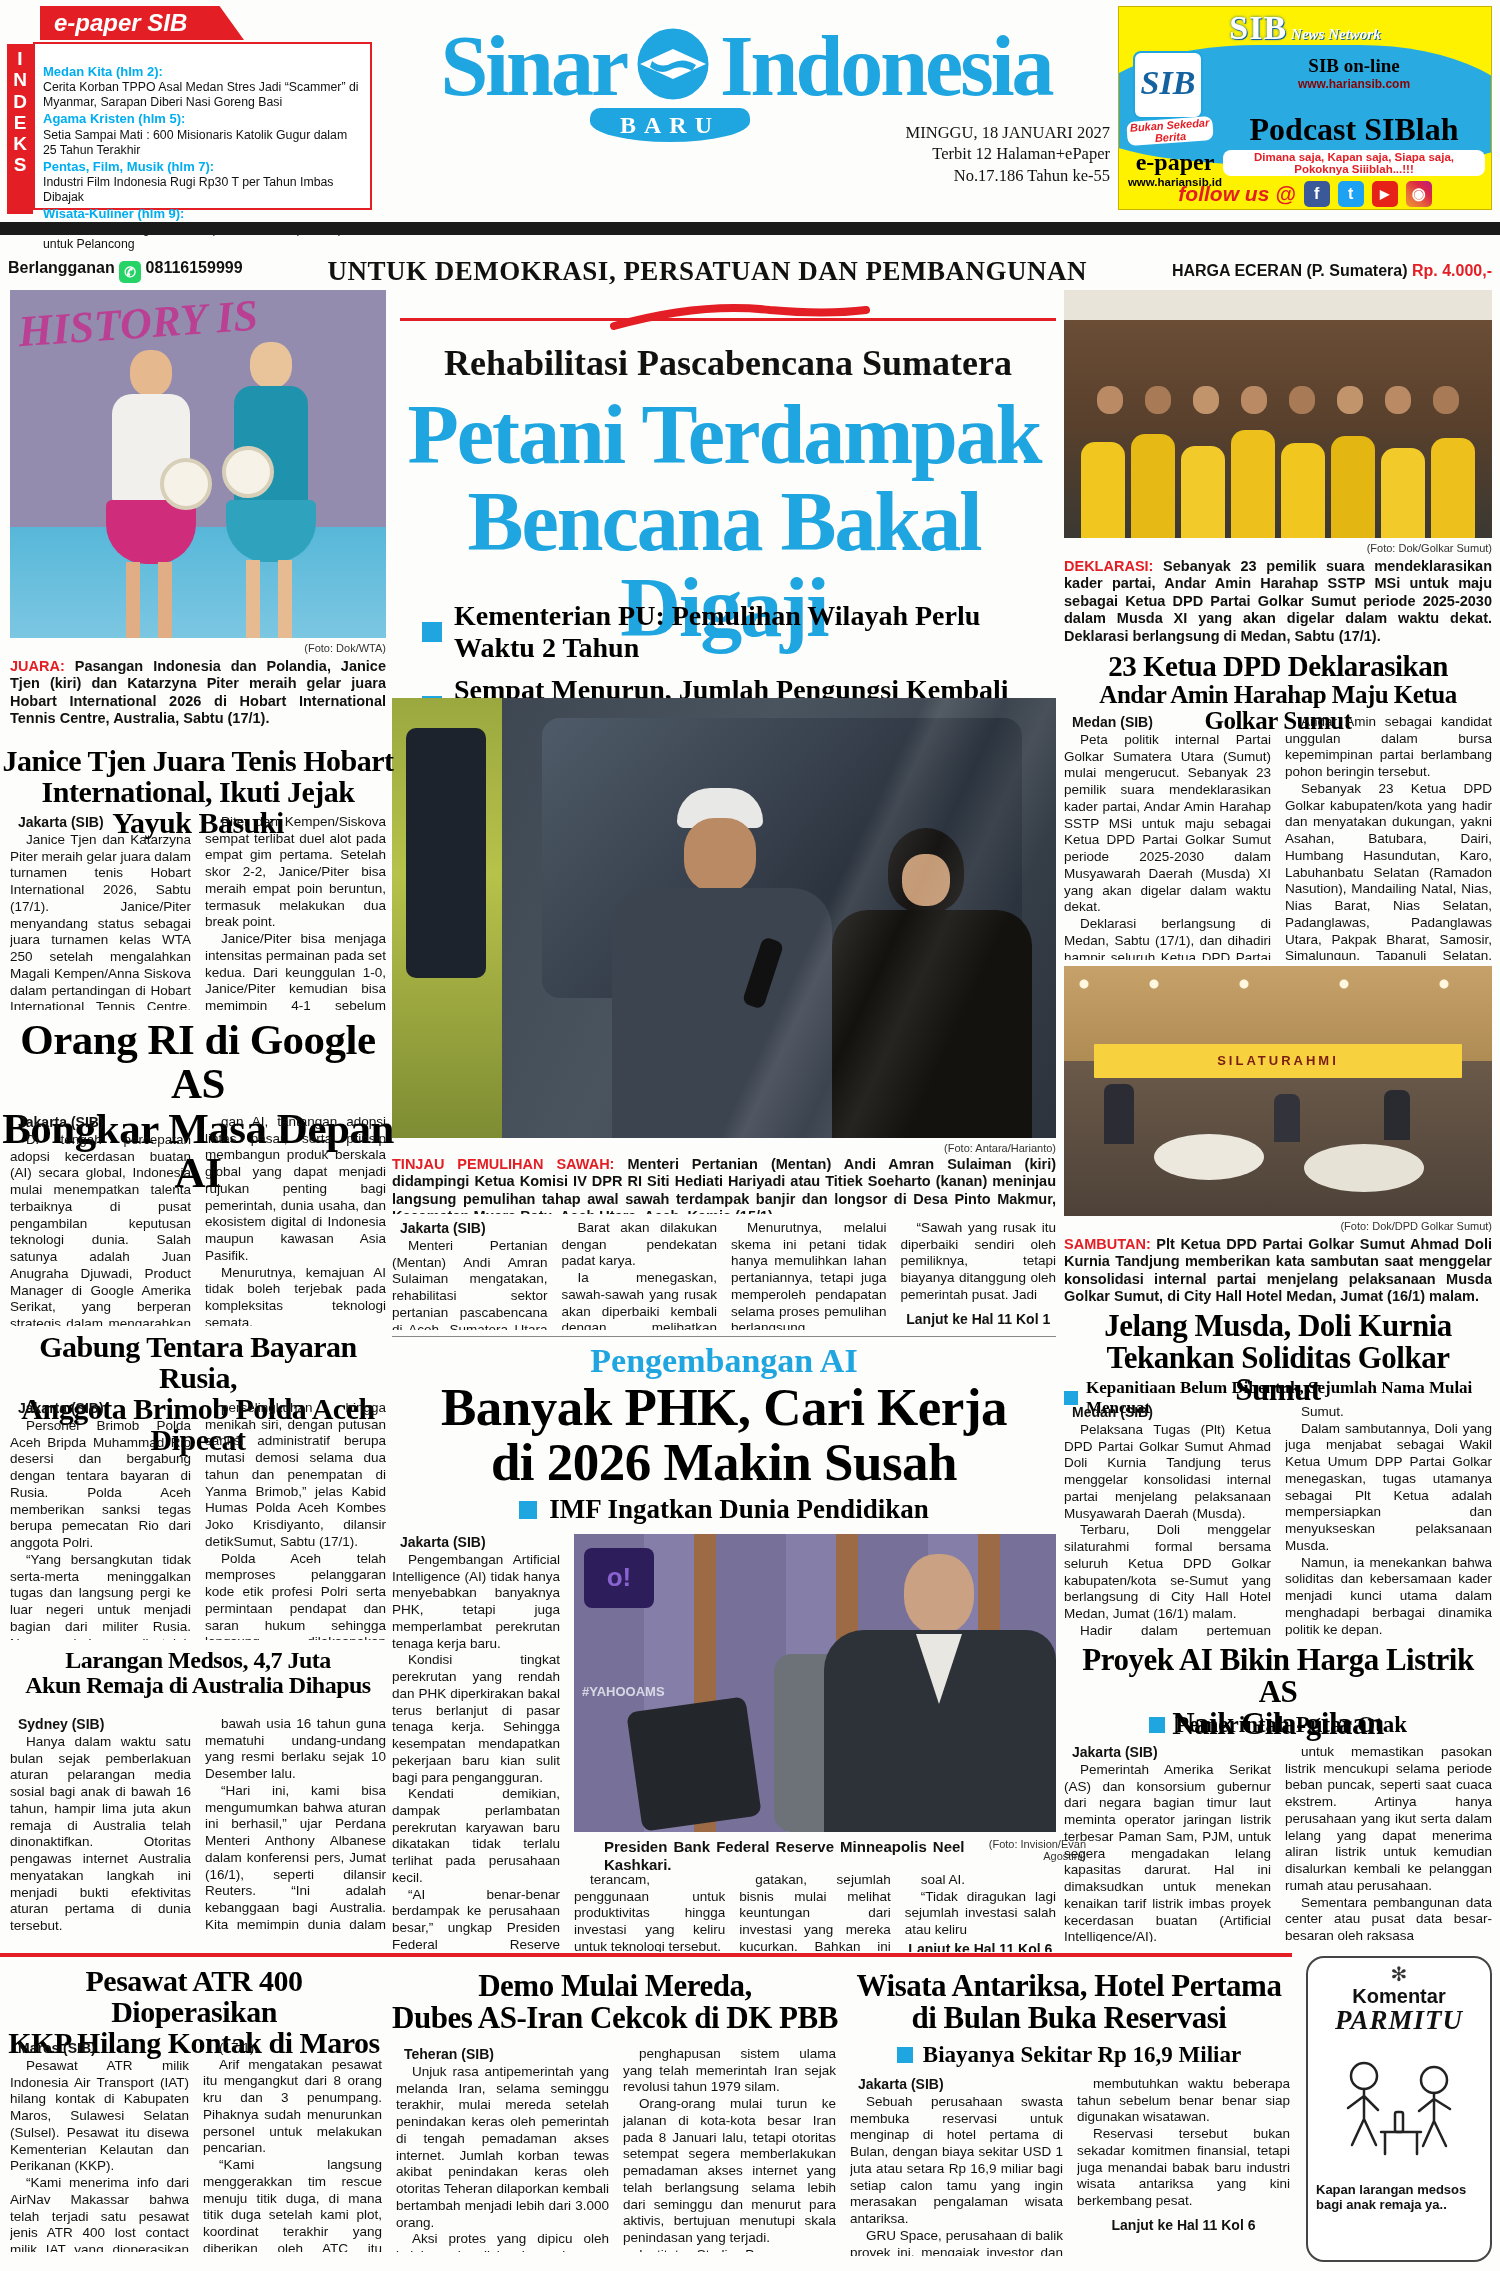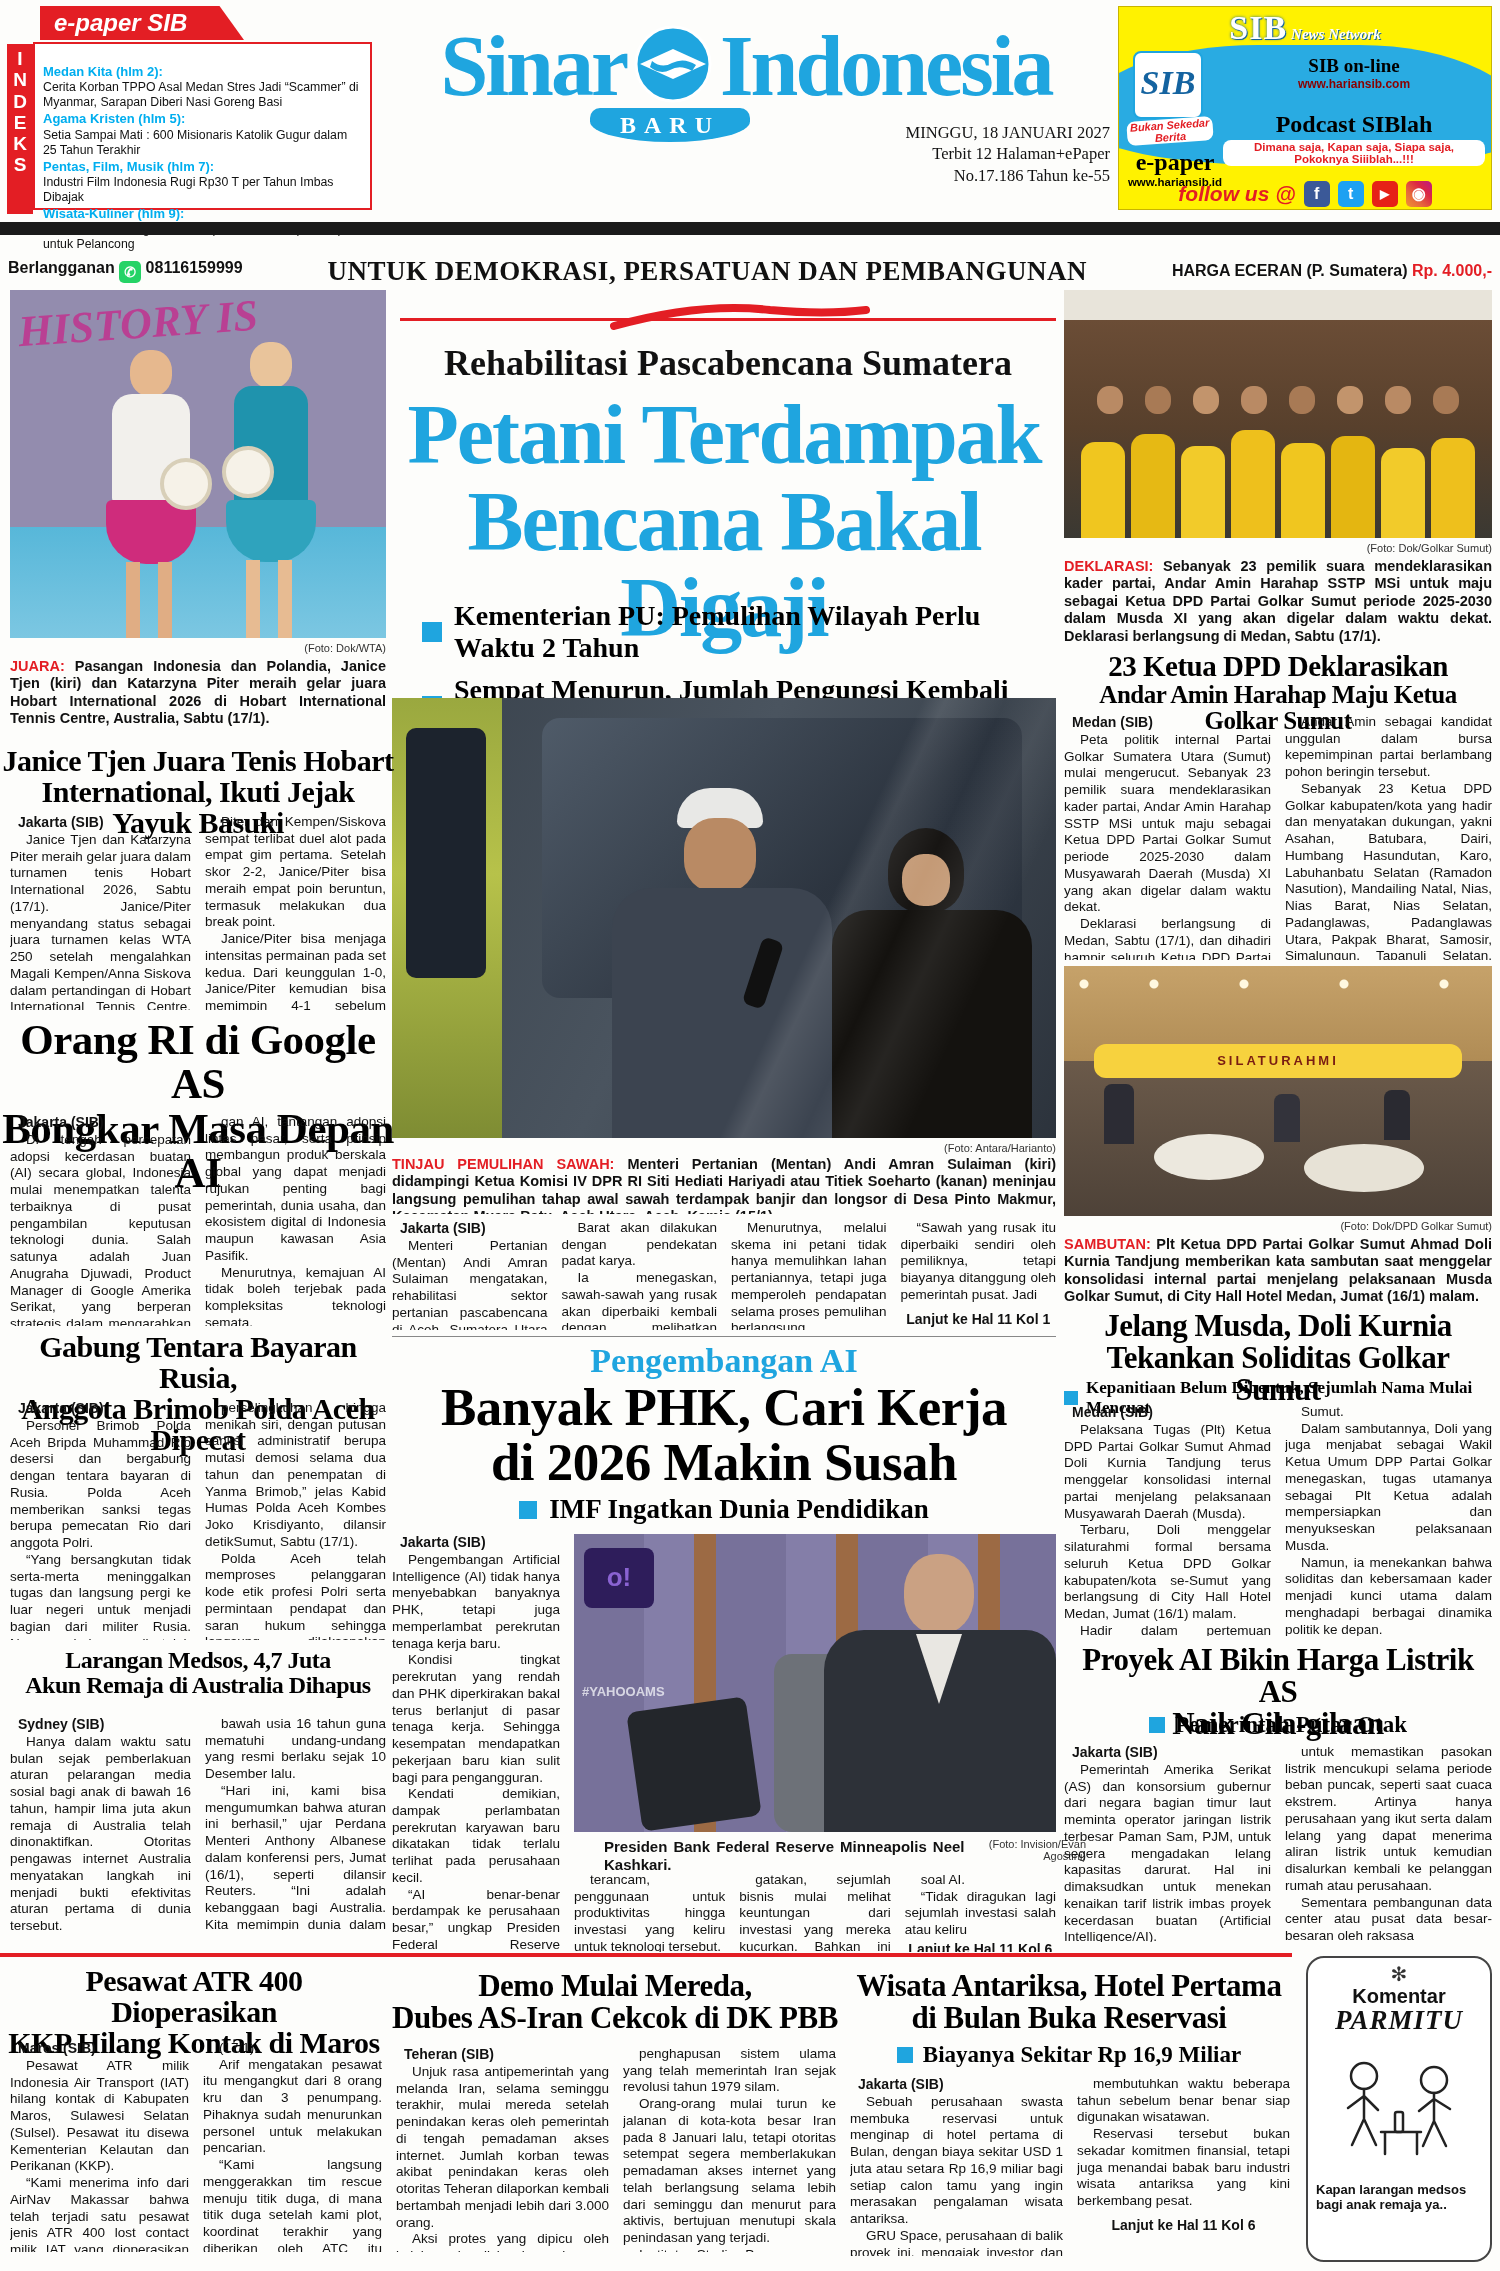--- a/index.html
+++ b/index.html
@@ -35,21 +35,21 @@
   .promo-swoosh{position:absolute;left:-30px;top:38px;width:440px;height:120px;background:#29ABE2;border-radius:50% 50% 45% 55%/70% 90% 40% 40%}
   .promo-net{position:absolute;left:0;top:2px;width:100%;text-align:center;font-family:"Liberation Serif",serif;font-weight:bold}
   .promo-net .big{font-size:34px;color:#fff;text-shadow:0 0 3px #1463a0,1px 1px 0 #1463a0;letter-spacing:1px}
   .promo-net .small{font-size:15px;color:#fff;font-style:italic;text-shadow:1px 1px 0 #1463a0}
   .sib-mono{position:absolute;left:14px;top:44px;width:66px;height:64px;background:#fff;border:2px solid #1FA5DF;border-radius:8px;color:#1463a0;font-family:"Liberation Serif",serif;font-weight:bold;font-style:italic;font-size:34px;text-align:center;line-height:60px}
   .sib-tag{position:absolute;left:8px;top:112px;width:86px;text-align:center;color:#E31E24;font-style:italic;font-weight:bold;font-size:11px;line-height:1.1;background:#fff;border-radius:8px;transform:rotate(-4deg)}
   .promo-online{position:absolute;left:110px;top:48px;width:250px;text-align:center}
   .promo-online .t{font-family:Liberation Serif, serif;font-weight:bold;font-size:19px;color:#000}
   .promo-online .u{font-weight:bold;font-size:12px;color:#8B0000}
   .promo-podcast{position:absolute;left:104px;top:104px;width:262px;text-align:center}
-  .promo-podcast .t{font-family:"Liberation Serif",serif;font-weight:bold;font-size:24px;color:#000}
+  .promo-podcast .t{font-family:"Liberation Serif",serif;font-weight:bold;font-size:32px;color:#000}
   .promo-podcast .u{font-weight:bold;font-size:11.5px;color:#E31E24;background:#fff;border-radius:8px;padding:1px 4px;display:inline-block;margin-top:2px}
   .promo-epaper{position:absolute;left:6px;top:142px;width:100px;text-align:center}
   .promo-epaper .t{font-family:"Liberation Serif",serif;font-weight:bold;font-size:24px;color:#000}
   .promo-epaper .u{font-weight:bold;font-size:11.5px;color:#000}
   .promo-follow{position:absolute;left:0;bottom:2px;width:100%;display:flex;align-items:center;justify-content:center;gap:8px}
   .promo-follow .f{color:#E31E24;font-weight:bold;font-style:italic;font-size:21px}
   .soc{width:26px;height:26px;border-radius:5px;color:#fff;font-weight:bold;text-align:center;line-height:26px;font-size:16px}
   
   #blackbar{left:0;top:222px;width:1500px;height:13px;background:#1a1a1a}
   #infobar{left:8px;top:248px;width:1484px;height:46px;display:flex;align-items:center;justify-content:space-between}
@@ -429,21 +429,21 @@
     <div class="scol">
         <div>
           <p class="para">Andar Amin sebagai kandidat unggulan dalam bursa kepemimpinan partai berlambang pohon beringin tersebut.</p>
           <p class="para">Sebanyak 23 Ketua DPD Golkar kabupaten/kota yang hadir dan menyatakan dukungan, yakni Asahan, Batubara, Dairi, Humbang Hasundutan, Karo, Labuhanbatu Selatan (Ramadon Nasution), Mandailing Natal, Nias, Nias Barat, Nias Selatan, Padanglawas, Padanglawas Utara, Pakpak Bharat, Samosir, Simalungun, Tapanuli Selatan, Tapanuli Tengah, Tapanuli Utara, Binjai,</p>
         </div>
       </div>
   </div>
 
   <div class="photo" style="left:1064px;top:966px;width:428px;height:250px;background:linear-gradient(#c6a26a 0%,#b08c55 38%,#6b5a4a 38%,#4e4238 100%)">
     <div class="pp" style="left:0;top:10px;width:428px;height:16px;background:radial-gradient(circle at 20px 8px,#fff8e0 4px,transparent 5px),radial-gradient(circle at 90px 8px,#fff8e0 4px,transparent 5px),radial-gradient(circle at 180px 8px,#fff8e0 4px,transparent 5px),radial-gradient(circle at 280px 8px,#fff8e0 4px,transparent 5px),radial-gradient(circle at 380px 8px,#fff8e0 4px,transparent 5px)"></div>
-    <div class="pp" style="left:30px;top:78px;width:368px;height:34px;background:#f7d23e;color:#7a1d12;font-weight:bold;font-size:13px;text-align:center;line-height:34px;letter-spacing:3px;border-radius:12px">SILATURAHMI</div>
+    <div class="pp" style="left:30px;top:78px;width:368px;height:34px;background:#f7d23e;color:#7a1d12;font-weight:bold;font-size:13px;text-align:center;line-height:34px;letter-spacing:3px;border-radius:1px">SILATURAHMI</div>
     <div class="pp" style="left:40px;top:118px;width:30px;height:60px;background:#2c2c34;border-radius:8px 8px 0 0"></div>
     <div class="pp" style="left:90px;top:168px;width:110px;height:46px;background:#ece8de;border-radius:50%"></div>
     <div class="pp" style="left:240px;top:178px;width:120px;height:48px;background:#e7e2d6;border-radius:50%"></div>
     <div class="pp" style="left:210px;top:128px;width:26px;height:48px;background:#33333b;border-radius:8px 8px 0 0"></div>
     <div class="pp" style="left:320px;top:124px;width:26px;height:50px;background:#2a2a31;border-radius:8px 8px 0 0"></div>
   </div>
   <div class="abs credit" style="left:1064px;top:1220px;width:428px">(Foto: Dok/DPD Golkar Sumut)</div>
   <div class="abs cap" style="left:1064px;top:1236px;width:428px;height:70px;overflow:hidden">
     <span class="cap-label">SAMBUTAN:</span>
     <span>Plt Ketua DPD Partai Golkar Sumut Ahmad Doli Kurnia Tandjung memberikan kata sambutan saat menggelar konsolidasi internal partai menjelang pelaksanaan Musda Golkar Sumut, di City Hall Hotel Medan, Jumat (16/1) malam.</span>

